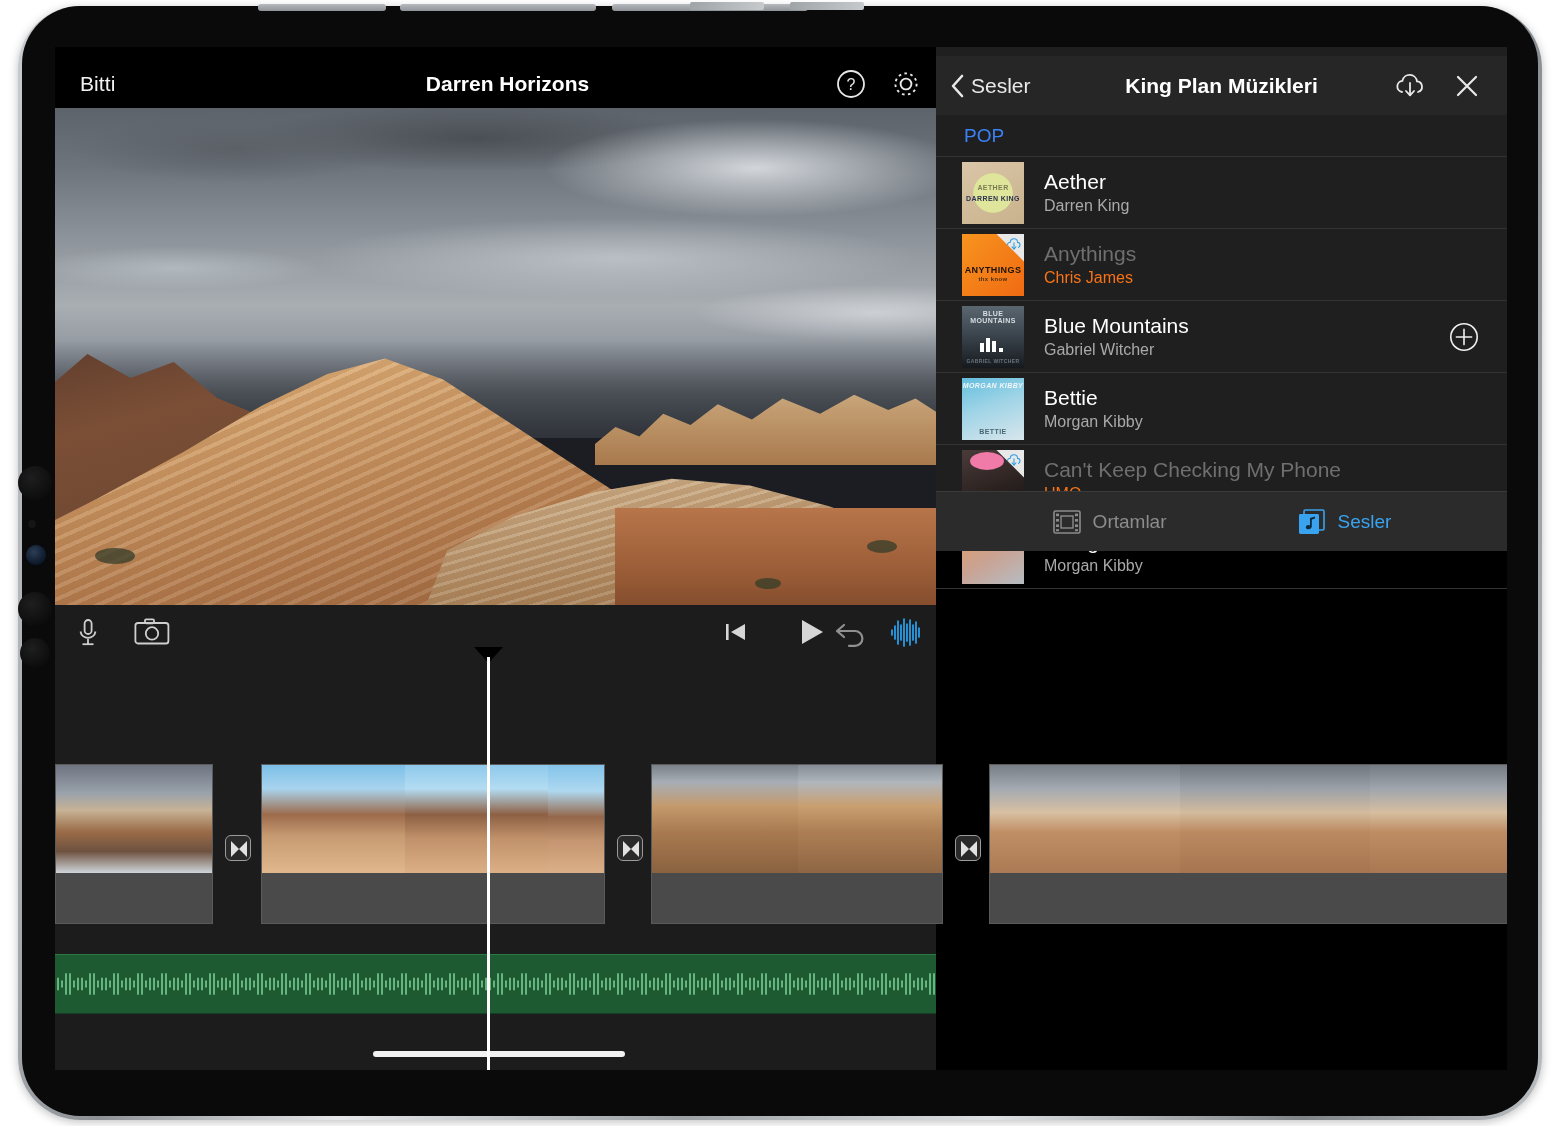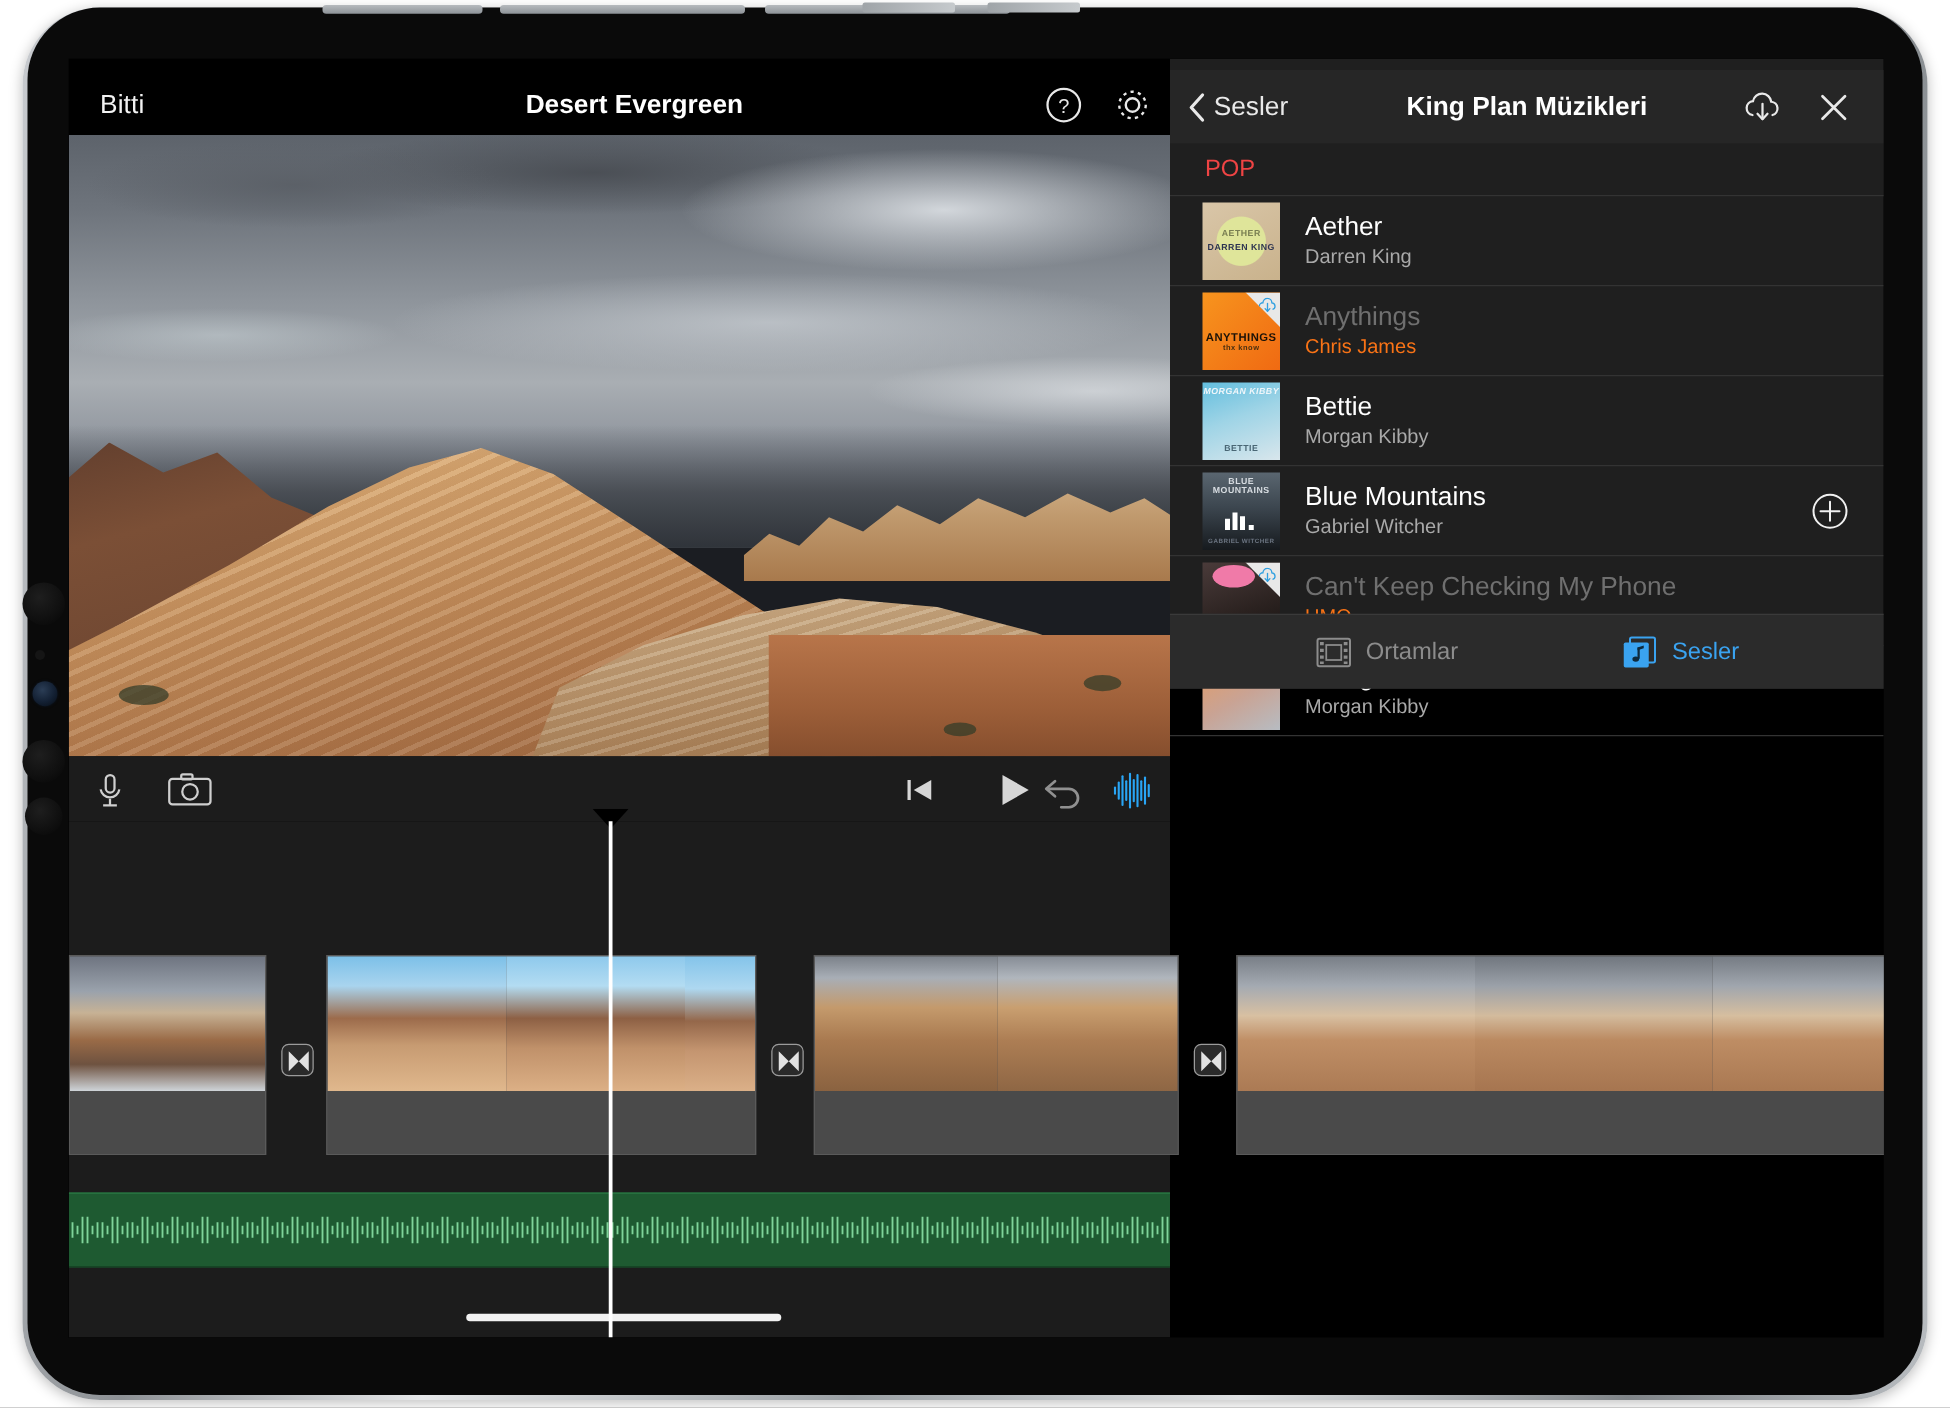--- a/index.html
+++ b/index.html
@@ -159,21 +159,21 @@
   .br-back{ position:absolute; left:14px; display:flex; align-items:center; gap:7px; color:#e9e9e9; font-size:21px;}
   .br-title{ position:absolute; left:0; width:571px; text-align:center; color:#fff; font-size:21px; font-weight:bold;}
   .br-dl{ position:absolute; right:80px; width:34px;height:26px;}
   .br-close{ position:absolute; right:28px; width:24px;height:24px;}
 
   .br-section{
     position:absolute; left:0; top:68px; width:571px; height:42px;
     background:#1f1f1f; display:flex; align-items:center;
     border-bottom:1px solid #333;
   }
-  .br-section span{ color:#ef4444; font-size:19px; padding-left:28px;}
+  .br-section span{ color:#3b82f6; font-size:19px; padding-left:28px;}
 
   .br-list{ position:absolute; left:0; top:110px; width:571px; height:438px; overflow:hidden;}
   .song{
     position:relative; height:72px; display:flex; align-items:center;
     border-bottom:1px solid #333; padding-left:26px;
   }
   .art{ position:relative; width:62px;height:62px;flex:0 0 auto; overflow:hidden; background:#222;}
   .art .badge{
     position:absolute; right:0; top:0; width:28px;height:28px;
     background:#e8e8e8; clip-path:polygon(100% 0,0 0,100% 100%);
@@ -229,21 +229,21 @@
   <div class="speaker-hole" style="left:20px;top:638px;width:30px;height:30px;"></div>
   <div class="tiny-dot" style="left:28px;top:520px;"></div>
   <div class="cam-dot" style="left:26px;top:545px;"></div>
 
   <div class="screen">
 
     <div class="editor">
 
       <div class="topbar">
         <button class="done-btn">Bitti</button>
-        <div class="proj-title">Desert Evergreen</div>
+        <div class="proj-title">Darren Horizons</div>
         <div class="help-btn">
           <svg width="30" height="30" viewBox="0 0 30 30">
             <circle cx="15" cy="15" r="13" fill="none" stroke="#e8e8e8" stroke-width="1.8"></circle>
             <text x="15" y="21" text-anchor="middle" font-size="16" fill="#e8e8e8" font-family="Liberation Sans, sans-serif">?</text>
           </svg>
         </div>
         <div class="gear-btn">
           <svg width="32" height="32" viewBox="0 0 32 32">
             <g fill="none" stroke="#e8e8e8" stroke-width="1.9">
               <circle cx="16" cy="16" r="5.4"></circle>
@@ -657,50 +657,50 @@
               </svg>
             </div>
           </div>
           <div class="meta">
             <div class="title">Anythings</div>
             <div class="artist">Chris James</div>
           </div>
         </div>
 
         <div class="song">
-          <div class="art art-bettie">
-            <div class="art-label" style="top:4px;color:#f0f6fa;font-style:italic;">MORGAN KIBBY</div>
-            <div class="art-label" style="top:50px;color:#4a6775;">BETTIE</div>
-          </div>
-          <div class="meta">
-            <div class="title">Bettie</div>
-            <div class="artist">Morgan Kibby</div>
-          </div>
-        </div>
-
-        <div class="song">
           <div class="art art-blue">
             <div class="art-label" style="top:4px;color:#d8dde2;">BLUE MOUNTAINS</div>
             <div class="art-label" style="top:52px;color:#6b7481;font-size:5px;">GABRIEL WITCHER</div>
             <svg width="26" height="16" viewBox="0 0 26 16" style="position:absolute;left:18px;top:30px;">
               <rect x="0" y="7" width="4" height="9" fill="#fff"></rect>
               <rect x="6" y="2" width="4" height="14" fill="#fff"></rect>
               <rect x="12" y="5" width="4" height="11" fill="#fff"></rect>
               <rect x="19" y="12" width="4" height="4" fill="#fff"></rect>
             </svg>
           </div>
           <div class="meta">
             <div class="title">Blue Mountains</div>
             <div class="artist">Gabriel Witcher</div>
           </div>
           <div class="add-btn">
             <svg width="30" height="30" viewBox="0 0 30 30">
               <circle cx="15" cy="15" r="13.2" fill="none" stroke="#f0f0f0" stroke-width="1.6"></circle>
               <path d="M15 7.4 V22.6 M7.4 15 H22.6" stroke="#f0f0f0" stroke-width="1.6" stroke-linecap="round"></path>
             </svg>
+          </div>
+        </div>
+
+        <div class="song">
+          <div class="art art-bettie">
+            <div class="art-label" style="top:4px;color:#f0f6fa;font-style:italic;">MORGAN KIBBY</div>
+            <div class="art-label" style="top:50px;color:#4a6775;">BETTIE</div>
+          </div>
+          <div class="meta">
+            <div class="title">Bettie</div>
+            <div class="artist">Morgan Kibby</div>
           </div>
         </div>
 
         <div class="song dim">
           <div class="art art-umo">
             <div style="position:absolute;left:8px;top:2px;width:34px;height:18px;border-radius:50%;background:#f07aa8;"></div>
             <div class="art-label" style="top:38px;color:#f0a040;font-size:16px;letter-spacing:0;">umo</div>
             <div class="badge">
               <svg width="16" height="14" viewBox="0 0 18 16">
                 <path d="M4.5 11 a3.1 3.1 0 0 1 .3 -6.2 A4.1 4.1 0 0 1 13 5 a3 3 0 0 1 .6 5.9" fill="none" stroke="#2f9fe0" stroke-width="1.2"></path>

